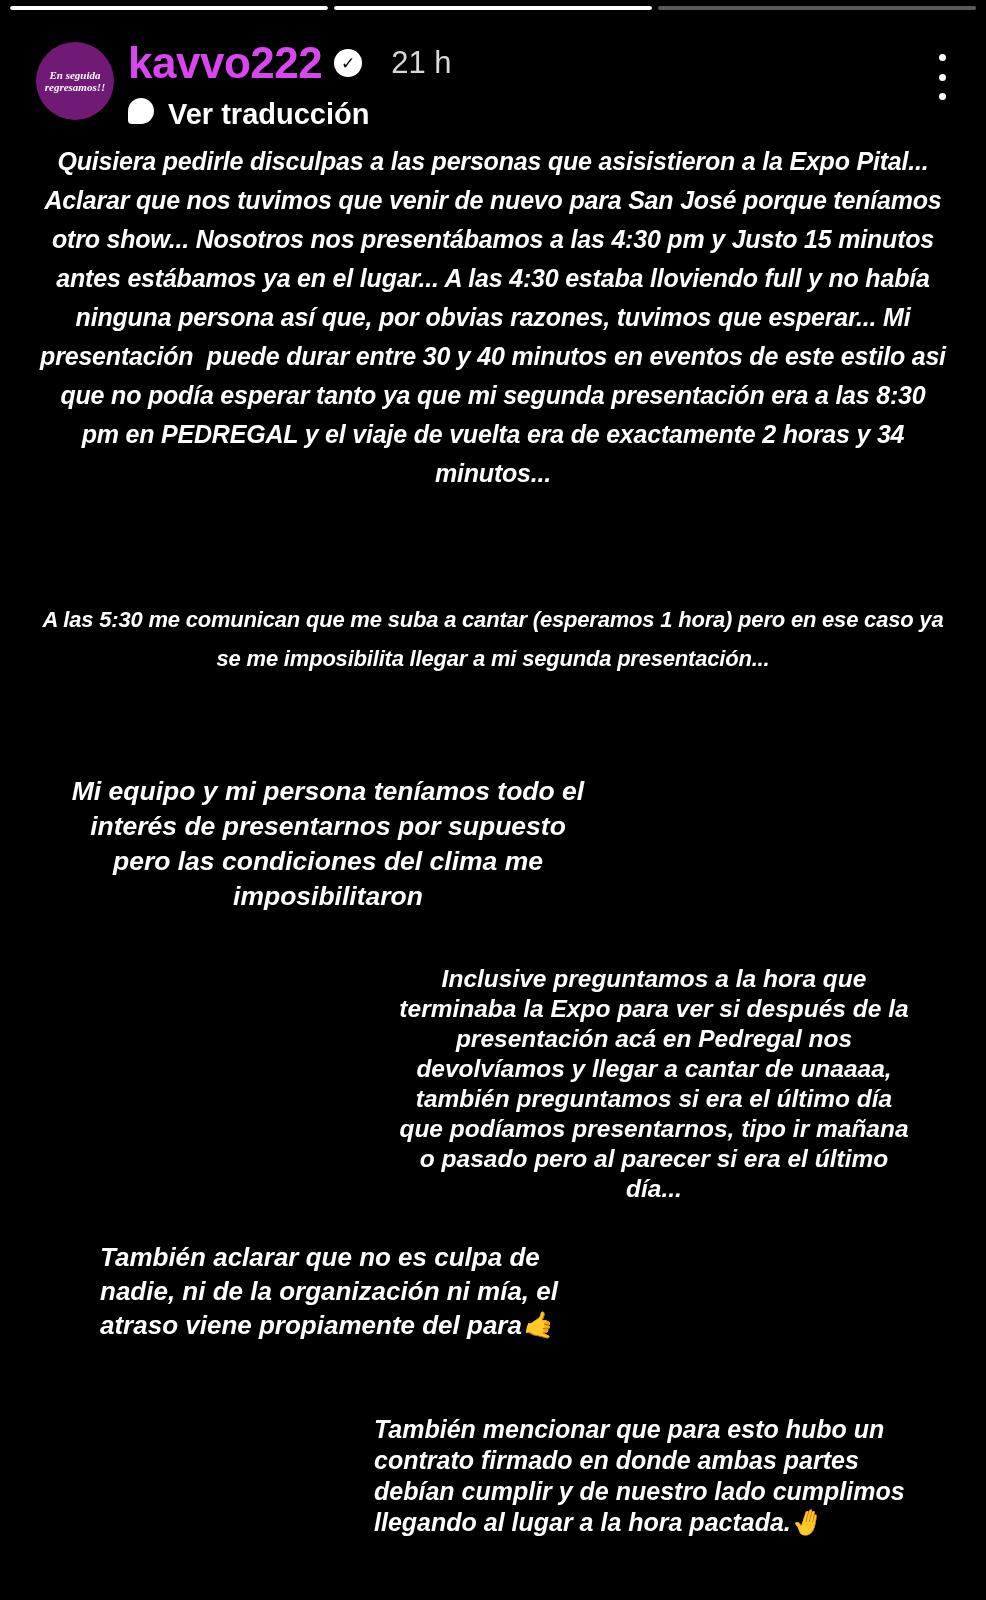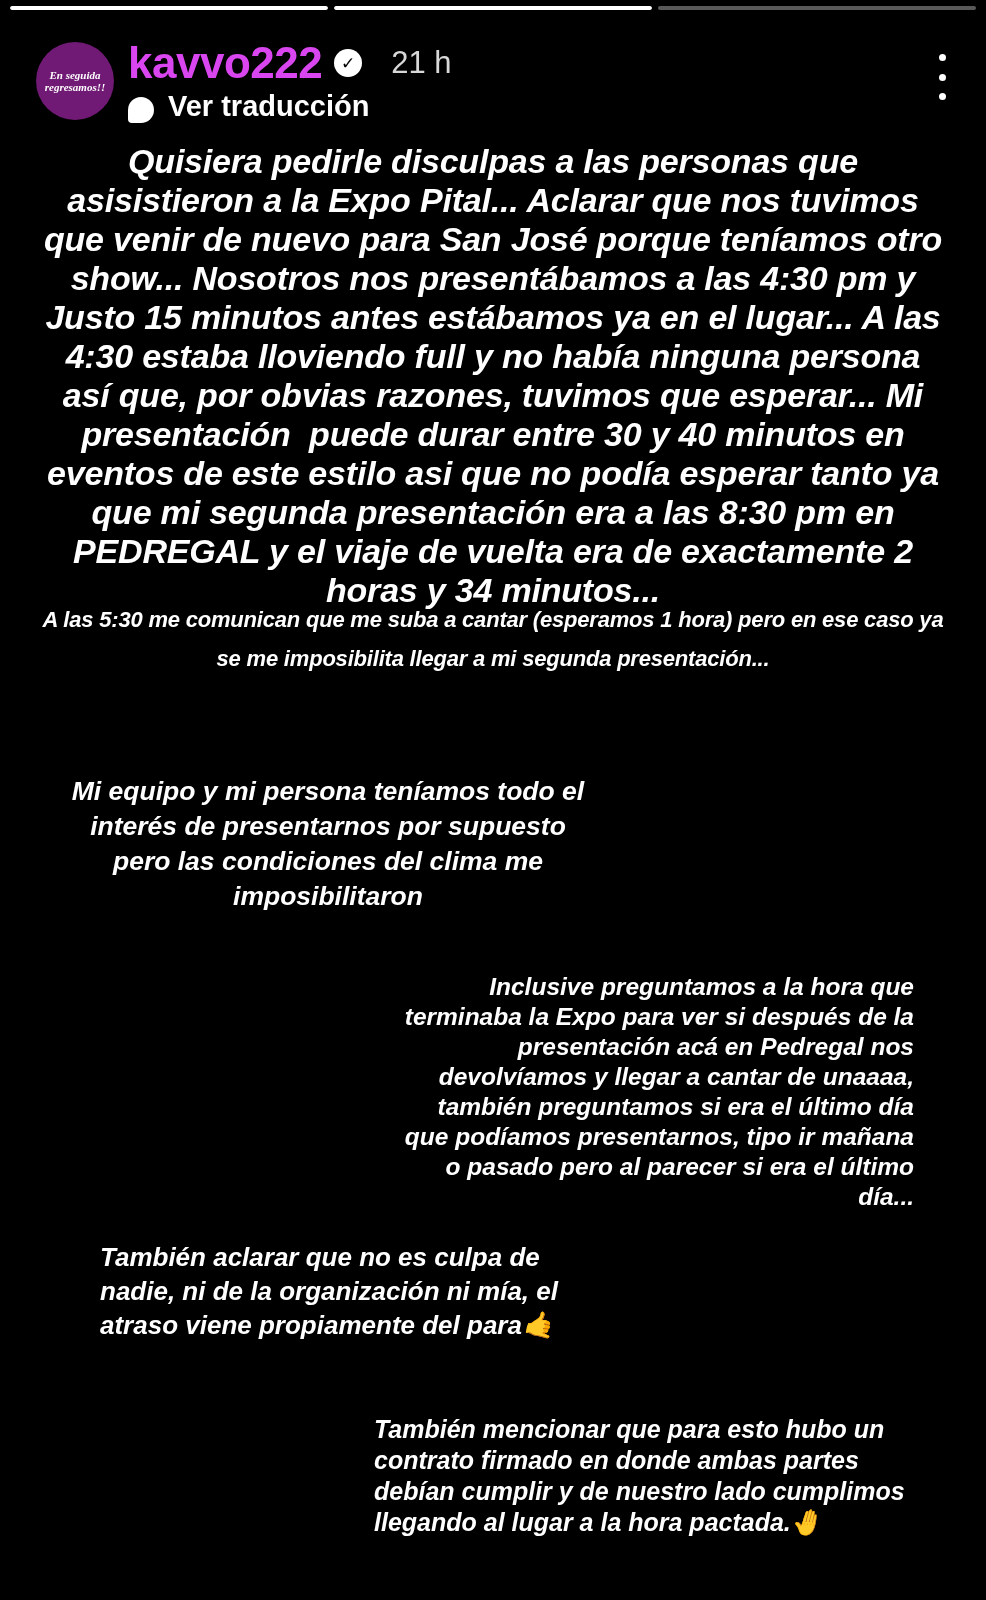--- a/index.html
+++ b/index.html
@@ -104,23 +104,23 @@
   }
   #timestamp {
     font-family: "Liberation Sans", sans-serif;
     font-size: 31px;
     color: #d8d8d8;
     margin-left: 17px;
   }
   #translate-row {
     position: absolute;
     left: 128px;
-    top: 72px;
-    display: flex;
-    align-items: flex-end;
+    top: 80px;
+    display: flex;
+    align-items: flex-start;
     gap: 14px;
   }
   #translate-icon {
     width: 26px;
     height: 26px;
     border-radius: 50% 50% 50% 4px;
     background: #ffffff;
   }
   #translate-label {
     font-family: "Liberation Sans", sans-serif;
@@ -162,21 +162,21 @@
     font-family: "Liberation Sans", sans-serif;
     font-style: italic;
     font-weight: bold;
     color: #ffffff;
     white-space: pre-wrap;
   }
   #block-main {
     left: 40px;
     right: 40px;
     top: 16px;
-    font-size: 34px;
+    font-size: 25px;
     line-height: 39px;
     text-align: center;
     letter-spacing: -0.2px;
   }
   #block-second {
     left: 40px;
     right: 40px;
     top: 474px;
     font-size: 22px;
     line-height: 39px;
@@ -190,22 +190,21 @@
     font-size: 26.5px;
     line-height: 35px;
     text-align: center;
   }
   #block-inclusive {
     right: 72px;
     top: 838px;
     width: 520px;
     font-size: 24.5px;
     line-height: 30px;
-    text-align: right;
-    margin-top: 8px;
+    text-align: center;
   }
   #block-nadie {
     left: 100px;
     top: 1114px;
     width: 470px;
     font-size: 26px;
     line-height: 34px;
     text-align: left;
   }
   #block-contrato {

